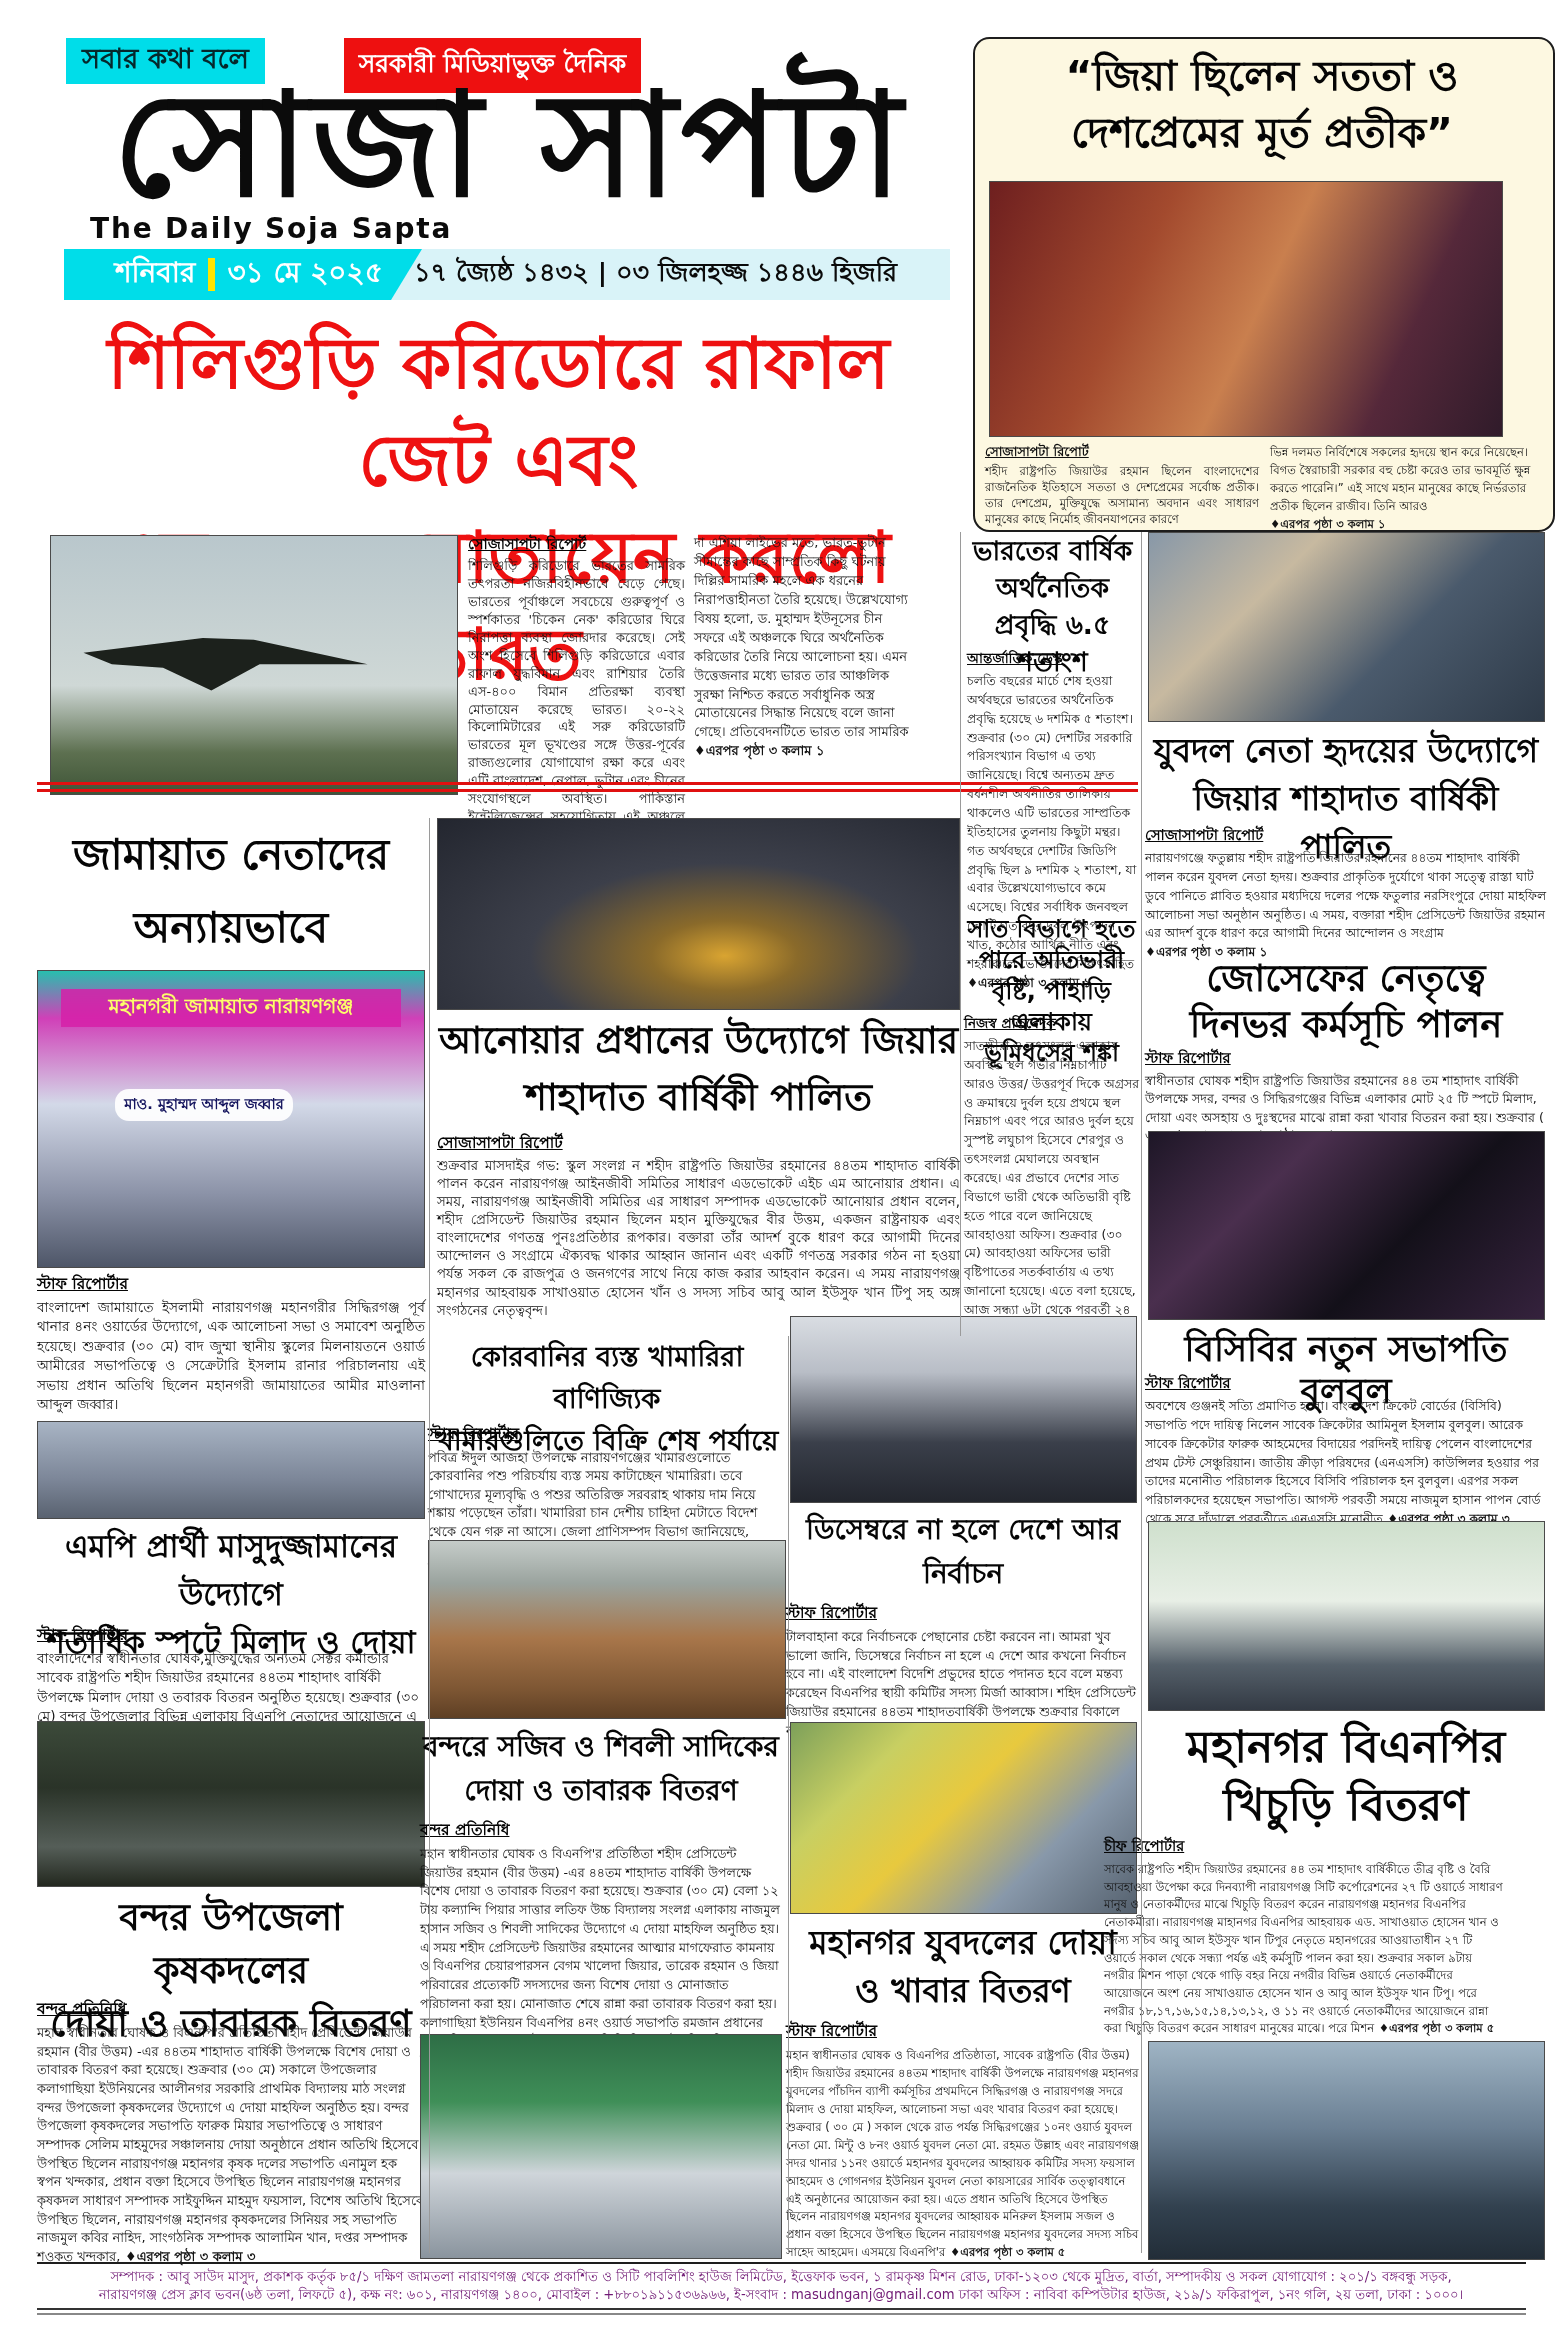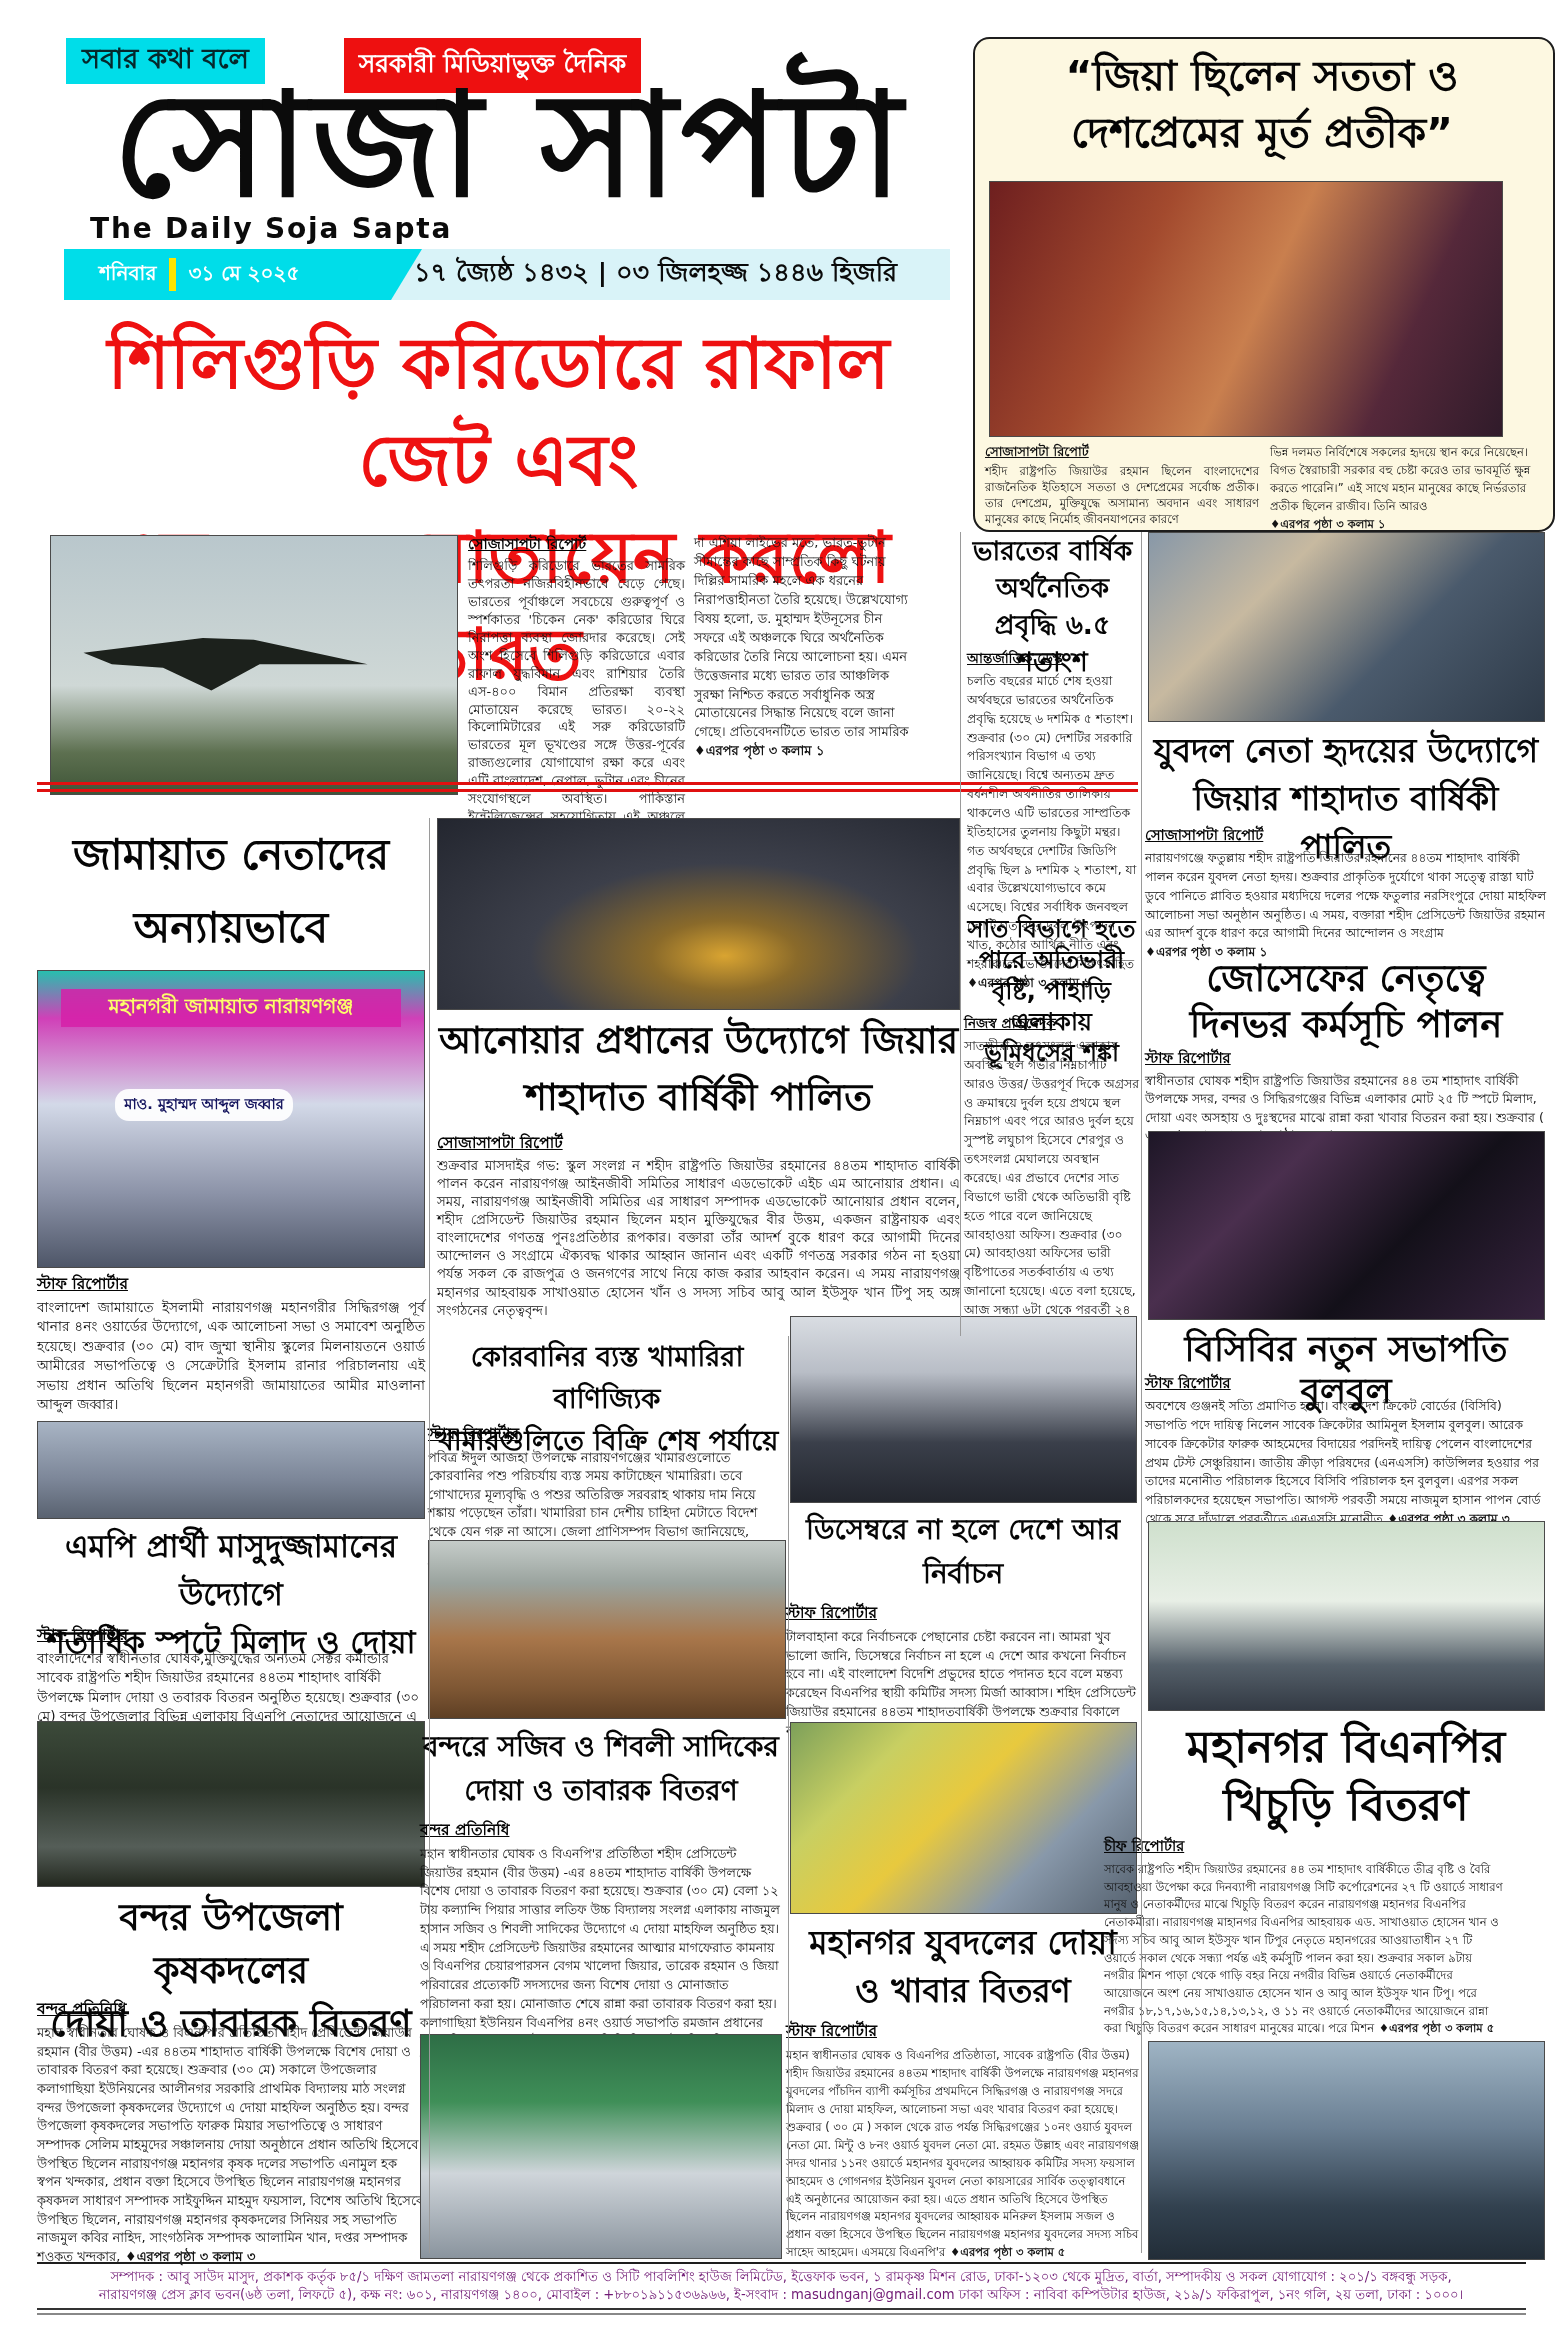--- a/index.html
+++ b/index.html
@@ -16,21 +16,21 @@
   .more{font-weight:bold;white-space:nowrap;}
   .vrule{width:0.9px;background:#9a9a9a;}
   
   .tag-cyan{background:#00dde9;color:#05282b;font-weight:bold;font-size:27.4px;
     display:flex;align-items:center;justify-content:center;}
   .tag-red{background:#ee1010;color:#ffffff;font-weight:bold;font-size:25px;
     display:flex;align-items:center;justify-content:center;}
   .mast-title{font-weight:900;font-size:144px;line-height:1;letter-spacing:3.7px;color:#0b0b0b;white-space:nowrap;}
   .mast-sub{font-weight:bold;font-size:28px;letter-spacing:1.8px;color:#0b0b0b;white-space:nowrap;}
   .datebar-cyan{background:#00dde9;clip-path:polygon(0 0,100% 0,calc(100% - 31px) 100%,0 100%);
-    color:#ffffff;font-weight:bold;font-size:20px;display:flex;align-items:center;gap:12.8px;padding-left:35px;box-sizing:border-box;}
+    color:#ffffff;font-weight:bold;font-size:28px;display:flex;align-items:center;gap:12.8px;padding-left:51px;box-sizing:border-box;}
   .datebar-pale{background:#d9f3f8;color:#0b0b0b;font-weight:bold;font-size:25.6px;
     display:flex;align-items:center;justify-content:center;}
   .ybar{display:inline-block;width:6.4px;height:33px;background:#ffe400;}
   
   .ziabox{background:#fdf8e1;border:2.7px solid #1d1d1d;border-radius:16.4px;box-shadow:0 0 0 1.8px #fdf8e1 inset;}
   
   .lead-hl{color:#ee1111;font-weight:900;font-size:71px;line-height:97px;text-align:center;}
   .redrule{border-top:3.7px solid #e01010;border-bottom:3.7px solid #e01010;height:3.7px;}
   .thinrule{background:#1d1d1d;height:1.8px;}
   .dblrule{border-top:2.7px solid #333;border-bottom:2.7px solid #888;height:2.7px;}

